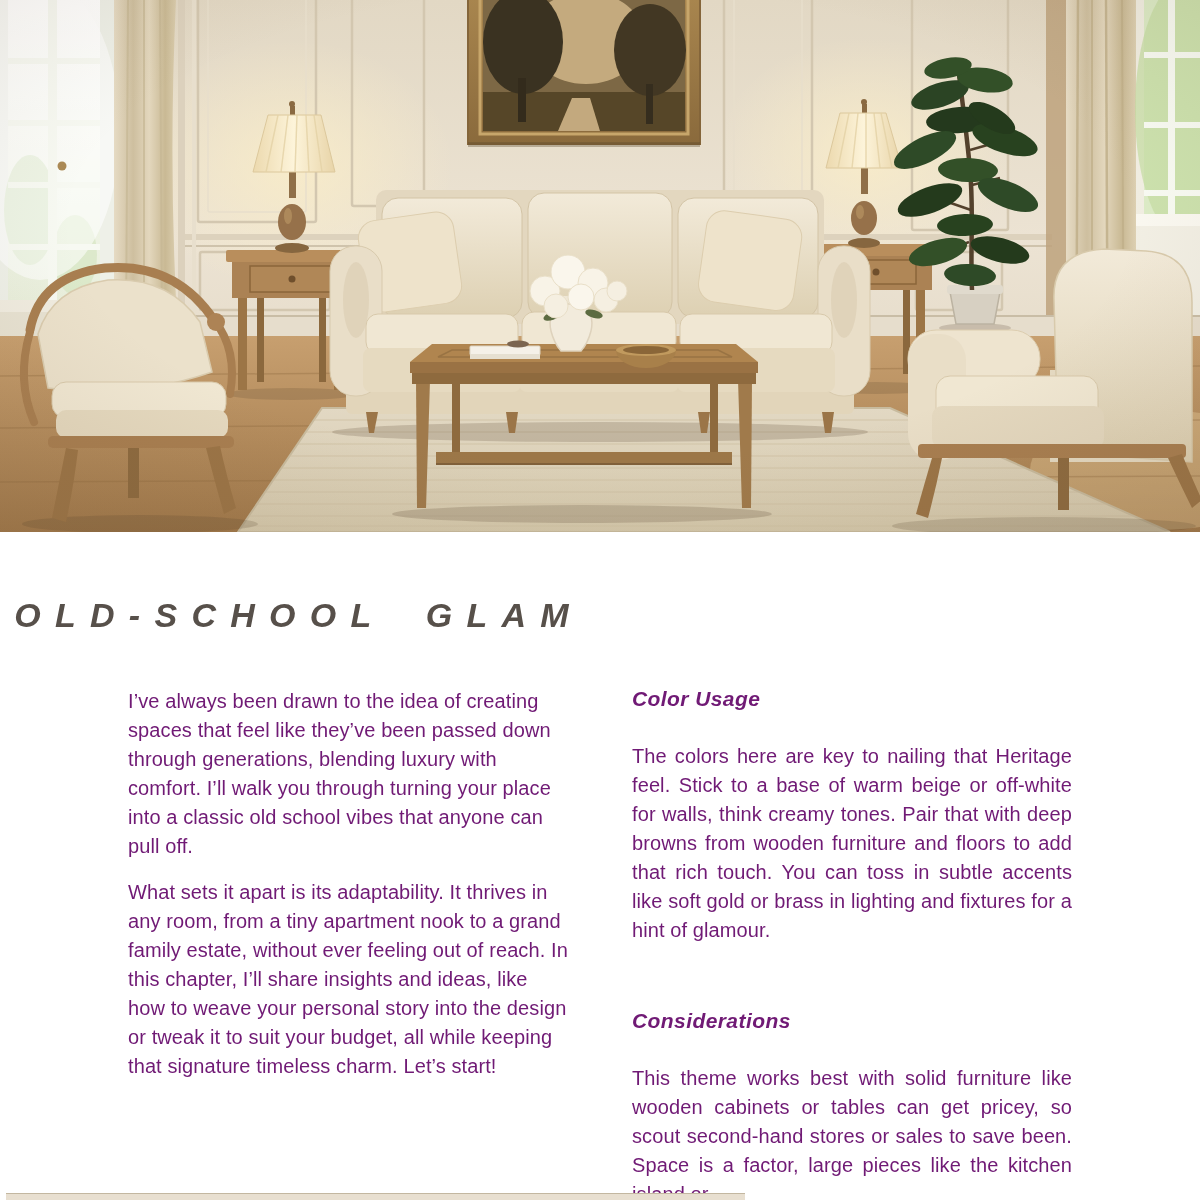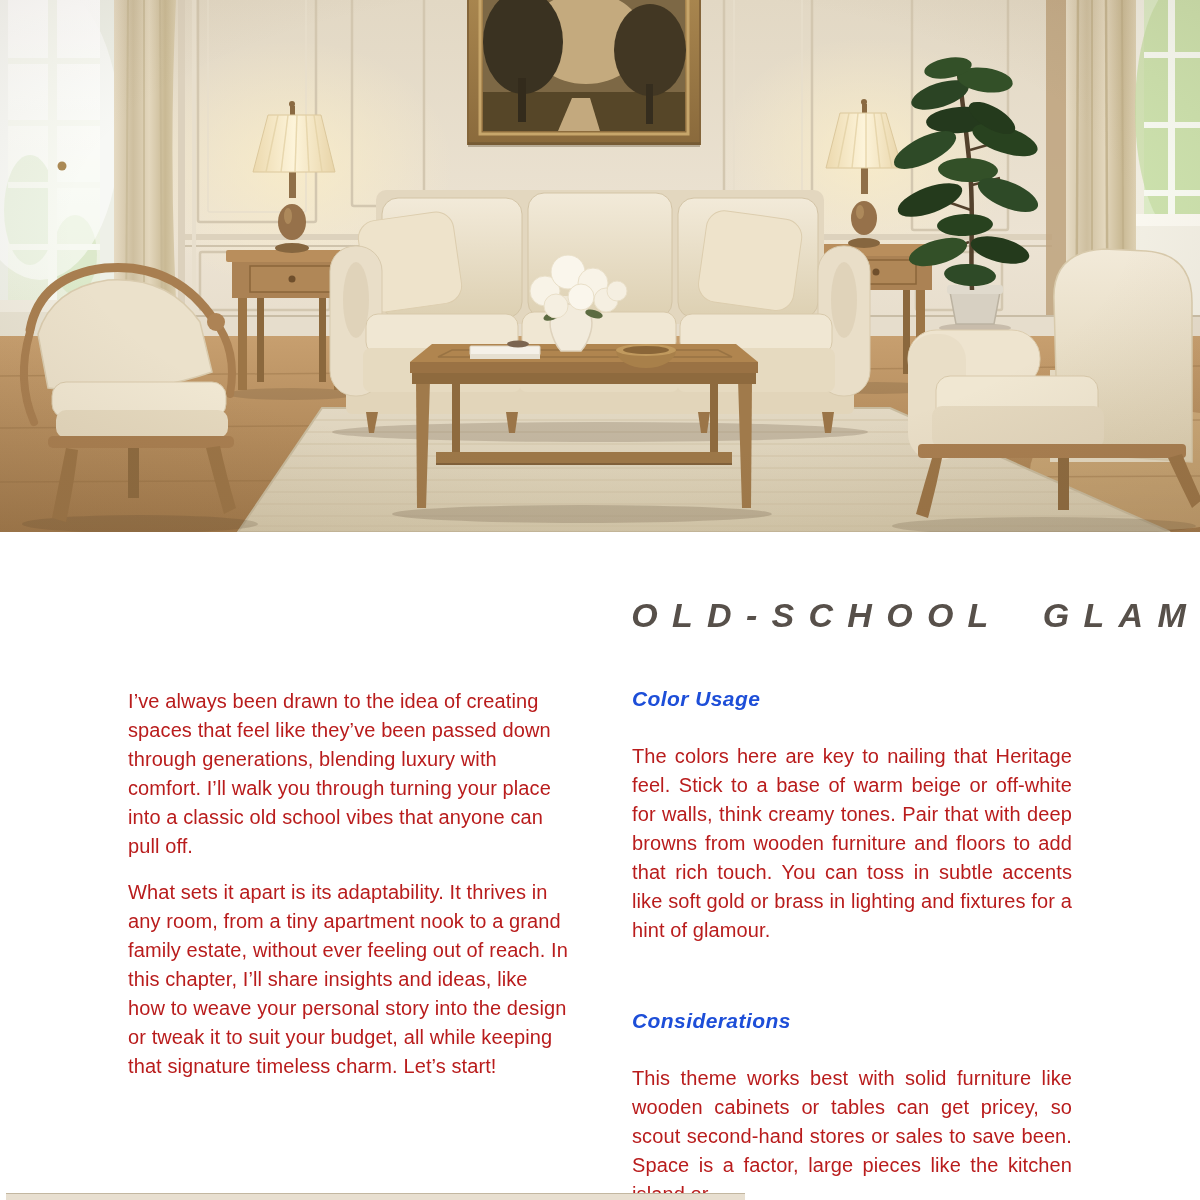--- a/index.html
+++ b/index.html
@@ -4,33 +4,33 @@
 <style>
   html,body{margin:0;padding:0}
   body{
     width:1200px;height:1200px;overflow:hidden;position:relative;
     background:#ffffff;
     font-family:"Liberation Sans","DejaVu Sans",sans-serif;
   }
   .hero{margin:0;width:1200px;height:532px;overflow:hidden;background:#e9e0cf}
   .hero svg{display:block}
   .title{
-    margin:64px 0 0;text-align:right;
+    margin:64px 0 0;text-align:left;
     font-size:34px;font-weight:700;font-style:italic;
     letter-spacing:.42em;word-spacing:.5em;text-indent:.42em;
     color:#57504a;
   }
   .columns{display:flex;gap:64px;padding:0 128px;margin-top:52px;align-items:flex-start}
   .col{flex:1;min-width:0}
-  .col p{margin:0;color:#b91c1c;font-size:20px;line-height:29px;letter-spacing:.1px}
+  .col p{margin:0;color:#701a75;font-size:20px;line-height:29px;letter-spacing:.1px}
   .col-left p + p{margin-top:17px}
   .col-right p{text-align:justify}
   .subhead{
     margin:0 0 31px;font-size:21px;font-weight:700;font-style:italic;
-    color:#1d4ed8;letter-spacing:.02em;
+    color:#701a75;letter-spacing:.02em;
   }
   .subhead.second{margin-top:64px}
   .next-strip{
     position:absolute;left:6px;top:1193px;width:739px;height:7px;
     background:#e8dfd0;border-top:1px solid #c3b7a0;box-sizing:border-box;
   }
 </style>
 </head>
 <body>
 

